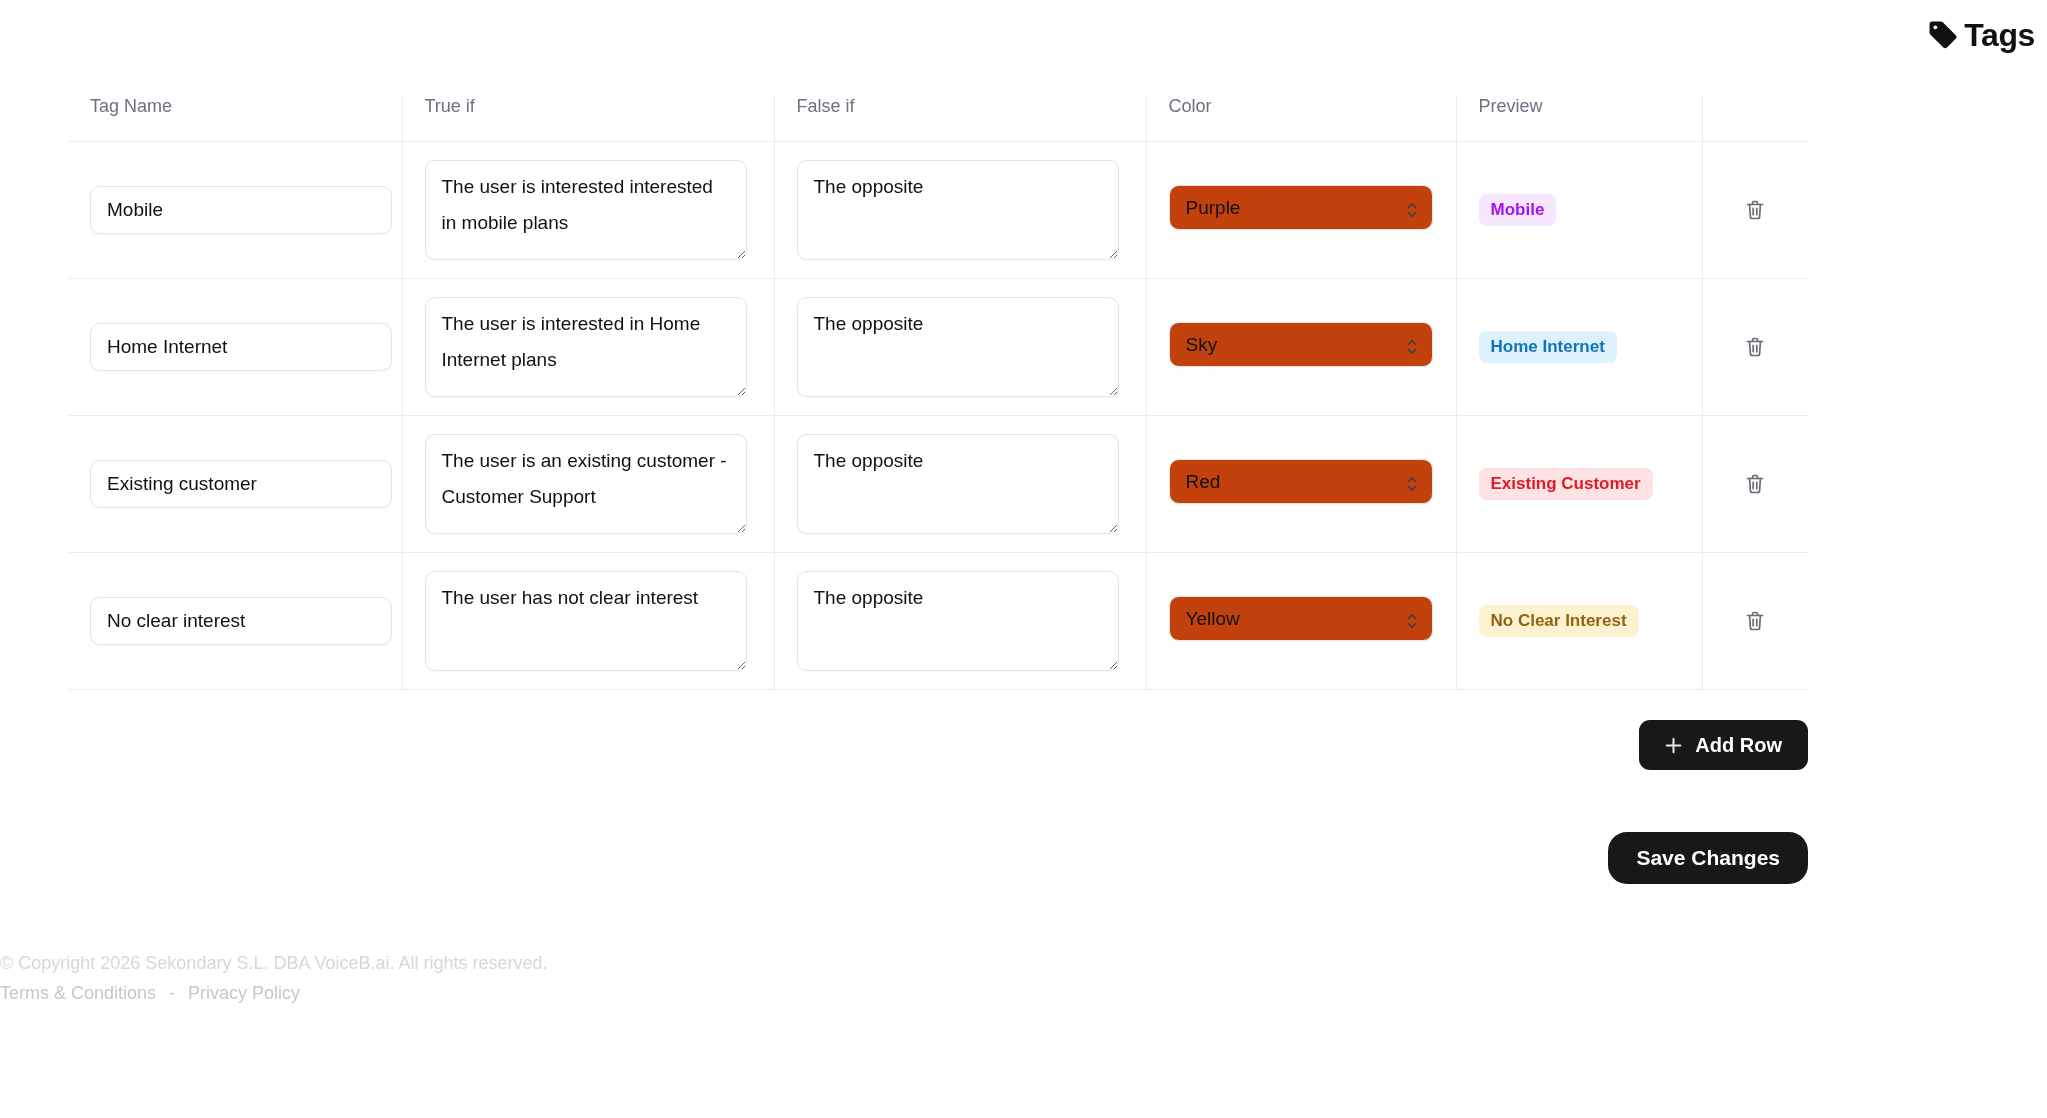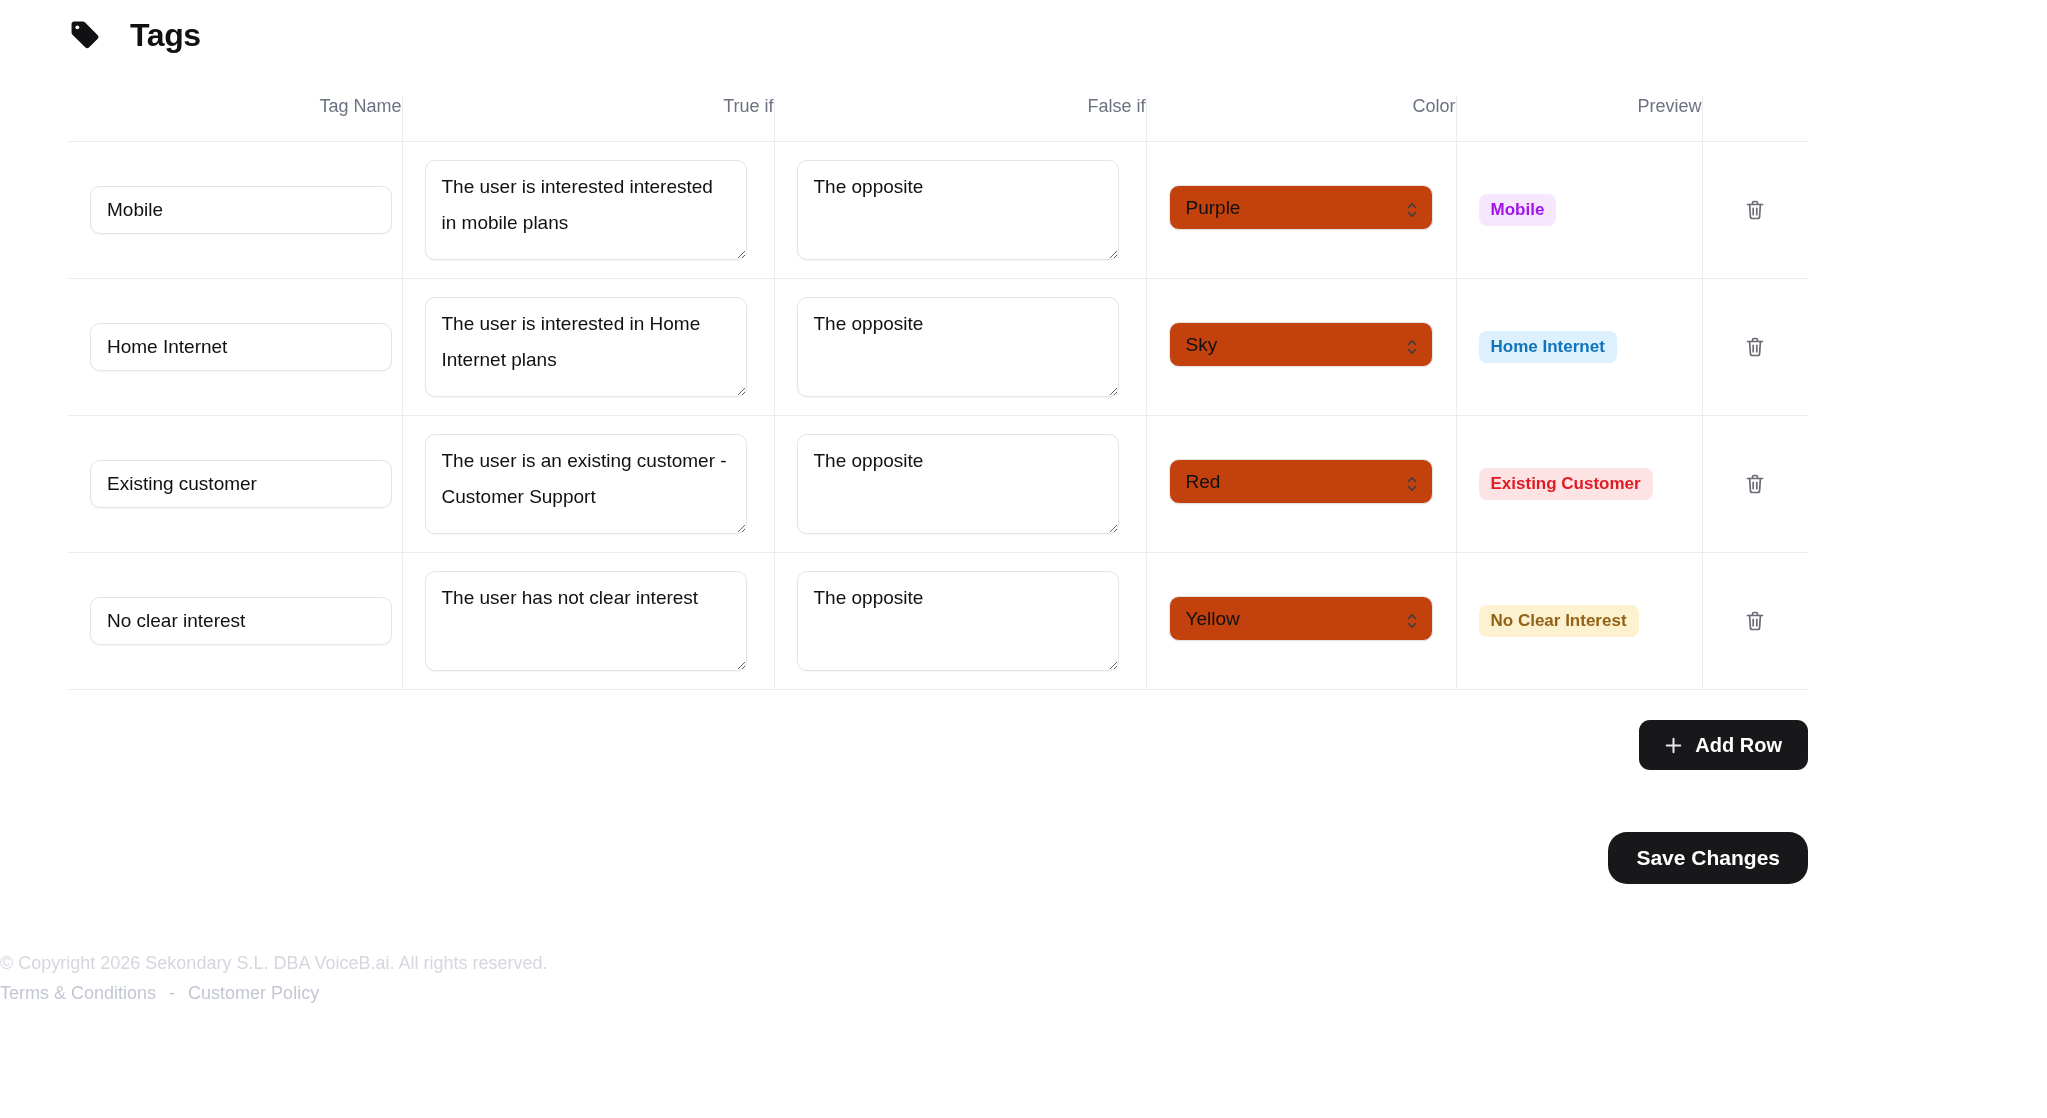--- a/index.html
+++ b/index.html
@@ -19,22 +19,23 @@
   .page {
     position: relative;
     width: 2047px;
     height: 1118px;
   }
 
   
   .page-header {
     display: flex;
     align-items: center;
-    gap: 28px;
+    gap: 4px;
     padding: 18px 12px 0 68px;
+    justify-content: flex-end;
   }
   .tag-icon {
     width: 34px;
     height: 34px;
     display: block;
     flex: 0 0 auto;
   }
   .page-title {
     font-size: 32px;
     font-weight: 700;
@@ -47,21 +48,21 @@
   .table-wrap {
     margin: 44px 0 0 68px;
     width: 1740px;
   }
   table.tags-table {
     border-collapse: collapse;
     width: 1740px;
     table-layout: fixed;
   }
   table.tags-table th {
-    text-align: right;
+    text-align: left;
     font-size: 18px;
     font-weight: 400;
     color: #6b7280;
     padding: 0 0 24px 22px;
     vertical-align: bottom;
     border-bottom: 1px solid #ececf0;
     border-right: 1px solid #ececf0;
   }
   table.tags-table th.col-actions {
     border-right: none;
@@ -368,17 +369,17 @@
 
   <div class="btn-row">
     <button class="save-btn">Save Changes</button>
   </div>
 
   <div class="footer">
     <div class="footer-copy">© Copyright 2026 Sekondary S.L. DBA VoiceB.ai. All rights reserved.</div>
     <div class="footer-links">
       <a href="#">Terms &amp; Conditions</a>
       <span class="footer-sep">-</span>
-      <a href="#">Customer Policy</a>
+      <a href="#">Privacy Policy</a>
     </div>
   </div>
 
 </div>
 
 </body></html>

